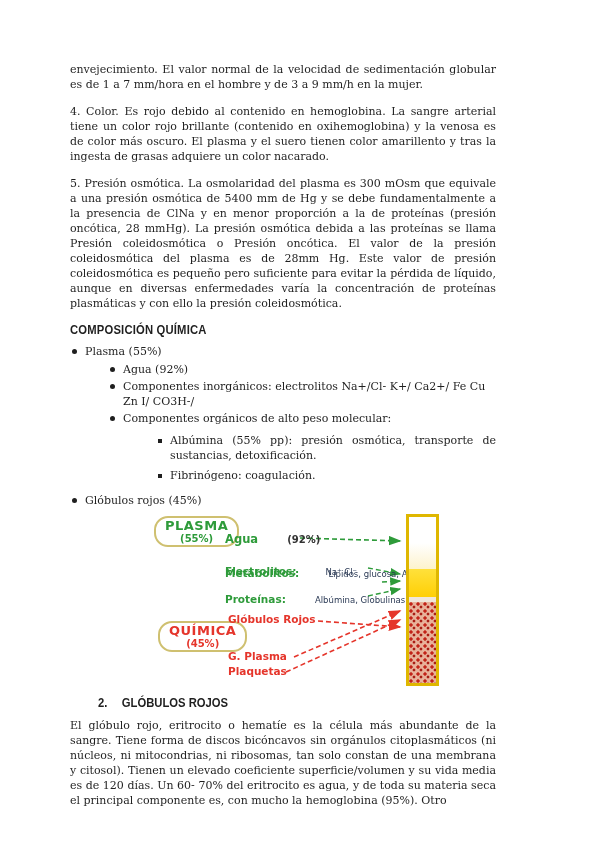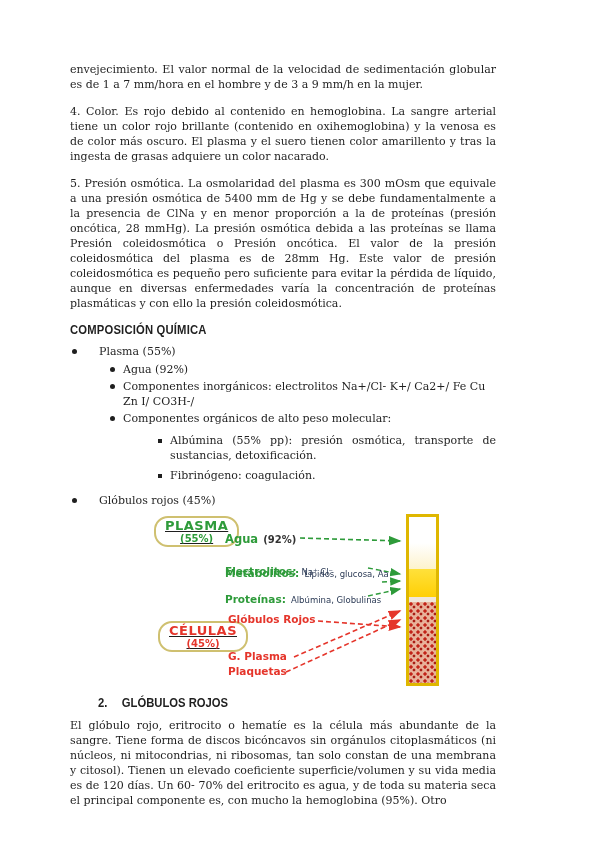--- a/index.html
+++ b/index.html
@@ -15,38 +15,38 @@
   }
   .heading2 {
     font-family:"Liberation Sans",sans-serif; font-weight:700; font-size:12.5px;
     margin:4px 0 8px 28px; transform:scaleX(0.9); transform-origin:left;
   }
   .heading2 .num { margin-right:16px; }
 
   .li { display:flex; align-items:flex-start; font-size:11px; line-height:15px; }
   .bullet { width:5px; height:5px; background:#1f1f1f; border-radius:50%; margin:5px 8px 0 0; flex:0 0 auto; }
   .bullet.sq { width:4px; height:4px; border-radius:0; margin-top:6px; }
-  .l1 { margin-left:2px; margin-bottom:3px;gap:14px; }
+  .l1 { margin-left:2px; margin-bottom:3px; }
   .l2 { margin-left:40px; margin-bottom:2px; }
   .l3 { margin-left:88px; margin-bottom:5px; }
   .l3 .li-text { text-align:justify; }
   .list-gap { height:5px; }
 
   
   .diagram { position:relative; height:174px; margin:6px 0 8px 0;
     font-family:"DejaVu Sans","Liberation Sans",sans-serif; }
   .abs { position:absolute; }
   .green { color:#2e9b3a; }
   .red { color:#e5352b; }
-  .label-box { border:2px solid #cfc070; border-radius:14px; text-align:center; padding:1px 9px; background:#fff;text-decoration:underline; }
+  .label-box { border:2px solid #cfc070; border-radius:14px; text-align:center; padding:1px 9px; background:#fff; }
   .box-title { font-size:13px; font-weight:700; letter-spacing:0.5px; line-height:14px; }
   .pct { font-size:10px; font-weight:700; line-height:11px; }
   .dl-label { font-weight:700; font-size:10.5px; }
   .dl-label.big { font-size:11.5px; }
-  .dl-value { font-size:8.5px; color:#2b3a55; }
+  .dl-value { font-size:8.5px; color:#2b3a55;margin-left:24px; }
   .dl-value.mid { font-size:10px; color:#333; font-weight:700; }
   .red-label { font-size:10.5px; font-weight:700; white-space:nowrap; }
   .diag-line { white-space:nowrap; }
 
   .tube { left:336px; top:0; width:27px; height:166px; border:3px solid #dfb700;
     display:flex; flex-direction:column; overflow:hidden; background:#fff; }
   .tube-plasma { height:52px; background:linear-gradient(#ffffff 50%, #fdf3cd); }
   .tube-yellow { height:28px; background:linear-gradient(#ffe13b, #ffcf05); }
   .tube-buffy  { height:5px; background:#efe6da; }
   .tube-cells  { flex:1; background-color:#e8b29a;
@@ -143,21 +143,21 @@
     <div class="abs diag-line" style="left:155px; top:48px;">
       <span class="dl-label green">Metabolitos:</span>
       <span class="dl-value">Lípidos, glucosa, Aa</span>
     </div>
     <div class="abs diag-line" style="left:155px; top:74px;">
       <span class="dl-label green">Proteínas:</span>
       <span class="dl-value">Albúmina, Globulinas</span>
     </div>
 
     <div class="abs label-box" style="left:88px; top:107px;">
-      <div class="box-title red">CÉLULAS</div>
+      <div class="box-title red">QUÍMICA</div>
       <div class="pct red">(45%)</div>
     </div>
 
     <div class="abs red-label red" style="left:158px; top:99px;">Glóbulos Rojos</div>
     <div class="abs red-label red" style="left:158px; top:136px;">G. Plasma</div>
     <div class="abs red-label red" style="left:158px; top:151px;">Plaquetas</div>
 
     <div class="abs tube">
       <div class="tube-plasma"></div>
       <div class="tube-yellow"></div>

